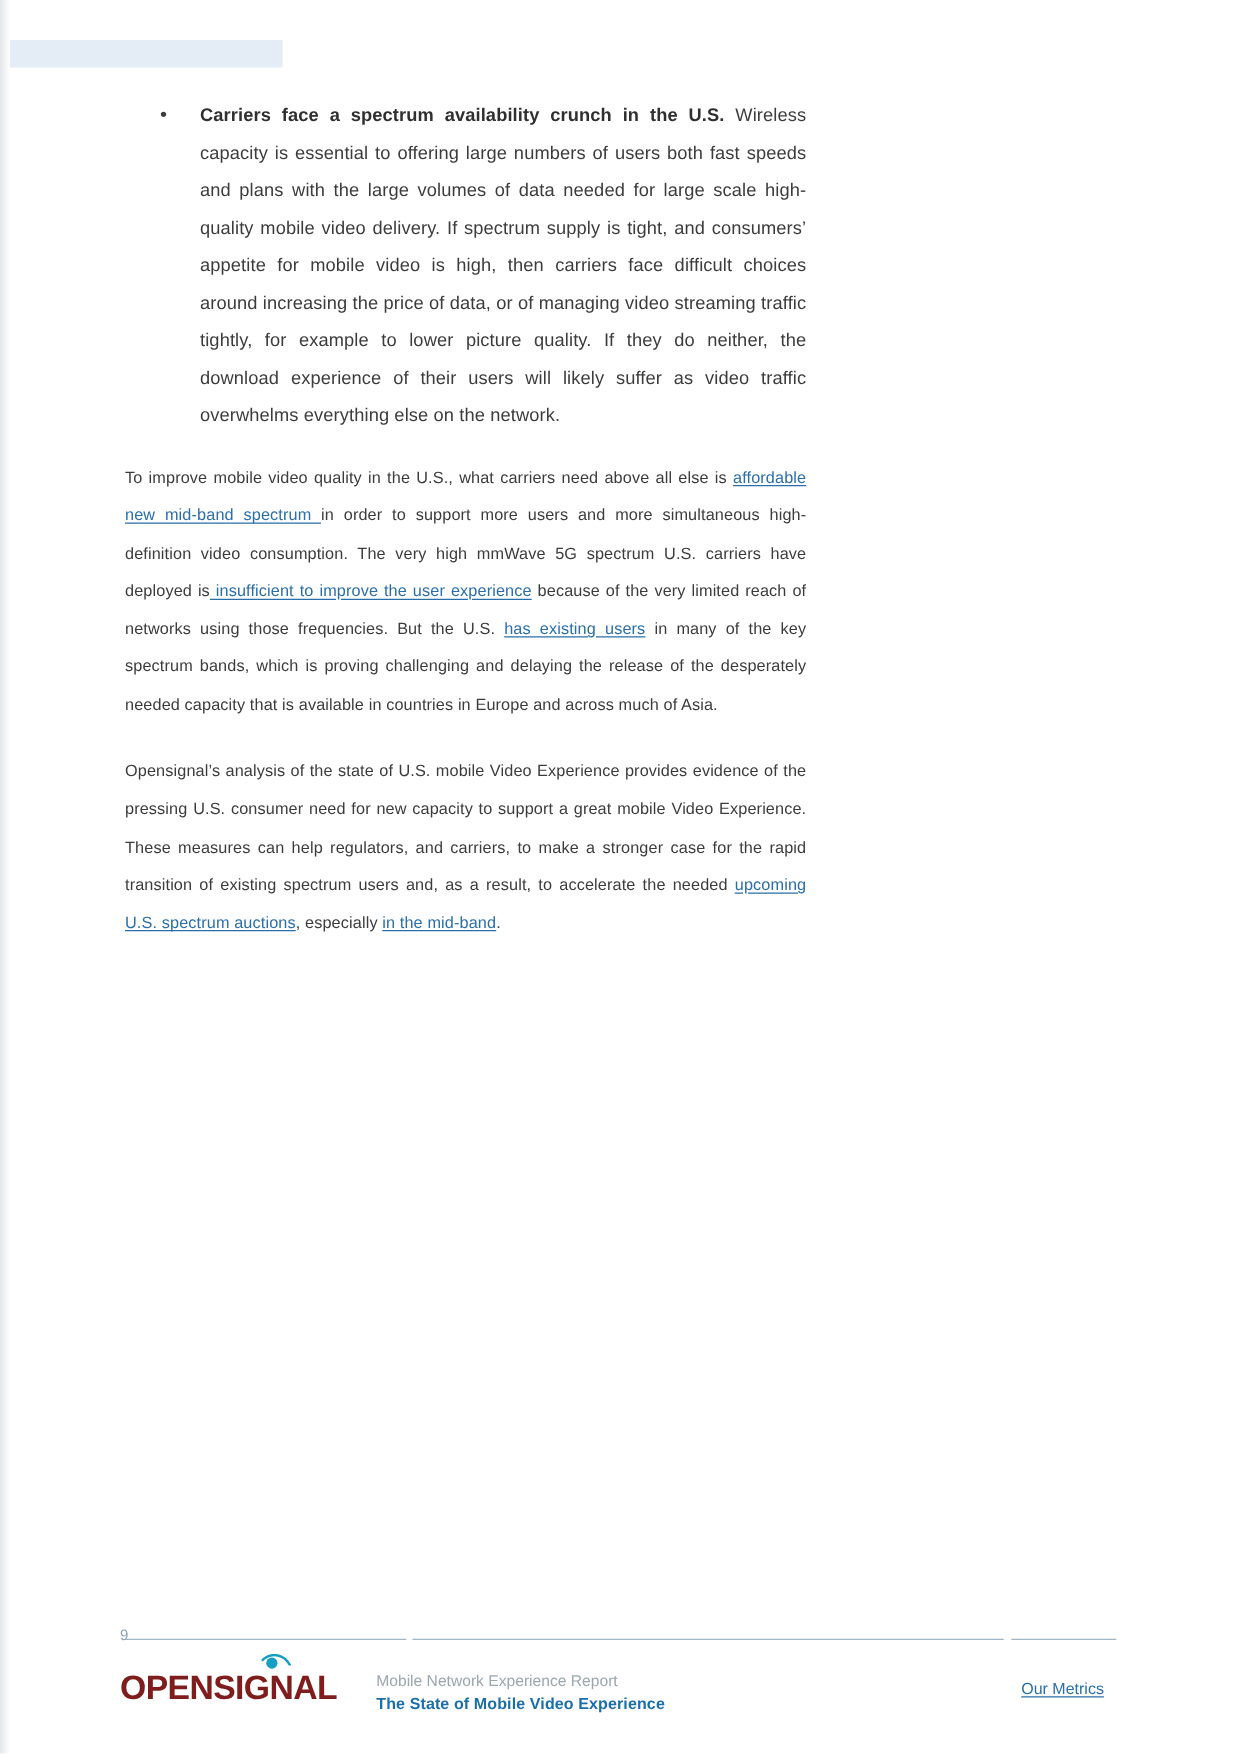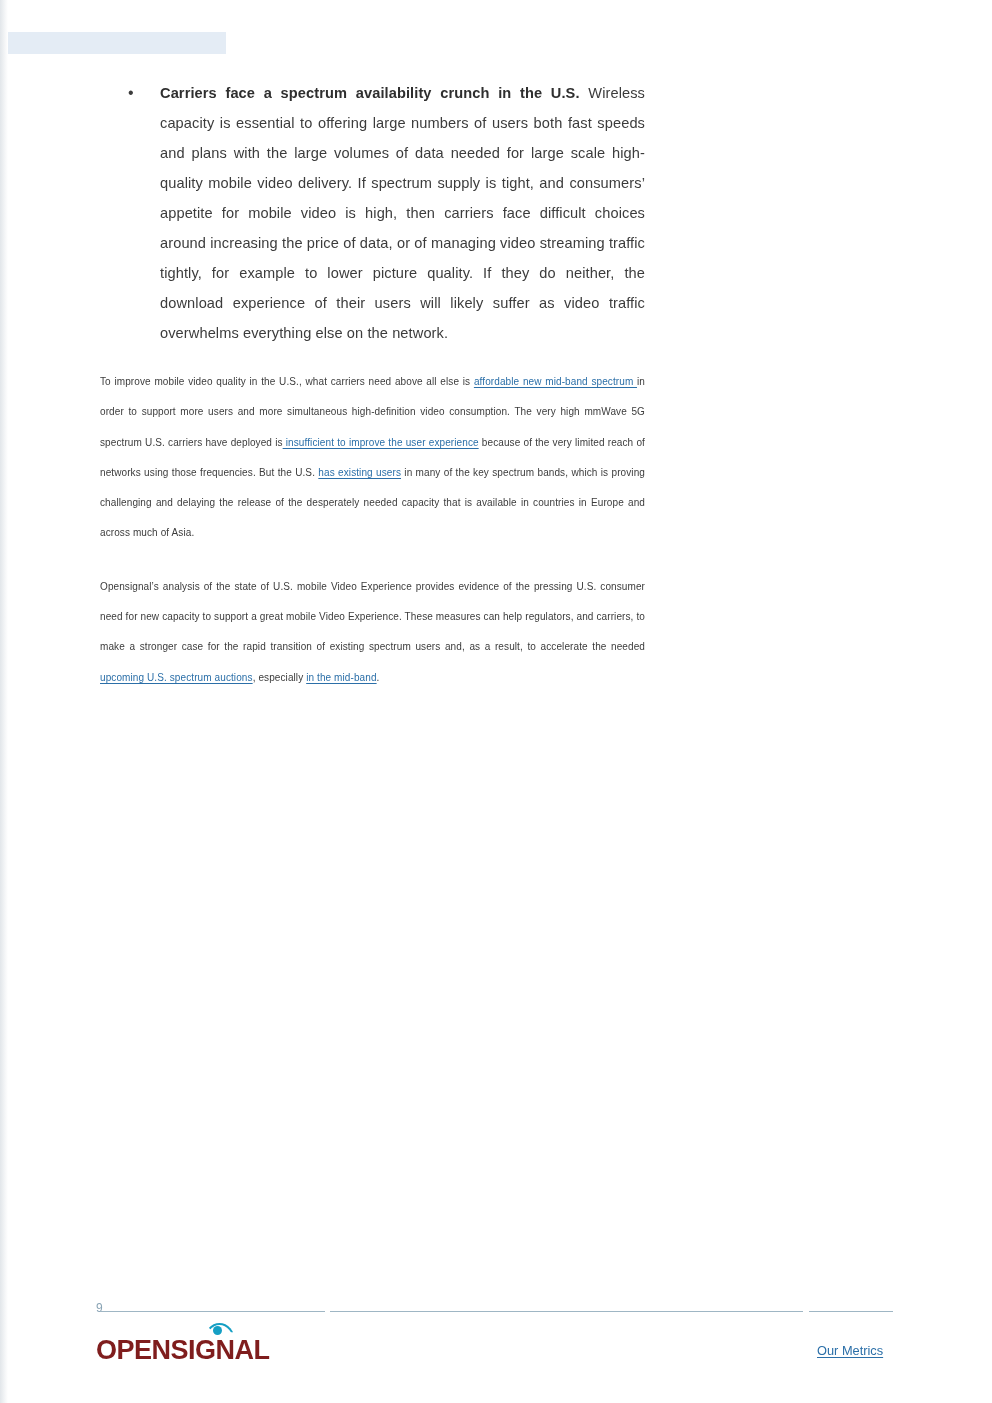--- a/index.html
+++ b/index.html
@@ -57,21 +57,21 @@
     top: 0;
     font-size: 16px;
     color: #3c3c3c;
   }
   .lead-bold {
     font-weight: bold;
     color: #2f2f2f;
   }
   p.para {
     margin: 0 0 0 0;
-    font-size: 10px;
+    font-size: 13px;
     line-height: 30.3px;
     text-align: justify;
     color: #3c3c3c;
     letter-spacing: 0.1px;
   }
   .spacer-1 { height: 19px; }
   .spacer-2 { height: 23px; }
   a.link {
     color: #2b6fa8;
     text-decoration: underline;
@@ -199,18 +199,22 @@
     <div class="seg-break-1"></div>
     <div class="seg-break-2"></div>
   </div>
 
   <div class="brand">
     <div class="brand-word">OPENSIGNAL</div>
     <div class="brand-arc"></div>
     <div class="brand-dot"></div>
   </div>
 
+  <div class="footer-center">
+    <div class="footer-report">Mobile Network Experience Report</div>
+    <div class="footer-title">The State of Mobile Video Experience</div>
+  </div>
 
   <div class="footer-right">
     <a href="#">Our Metrics</a>
   </div>
 
 </div>
 
 </body></html>

